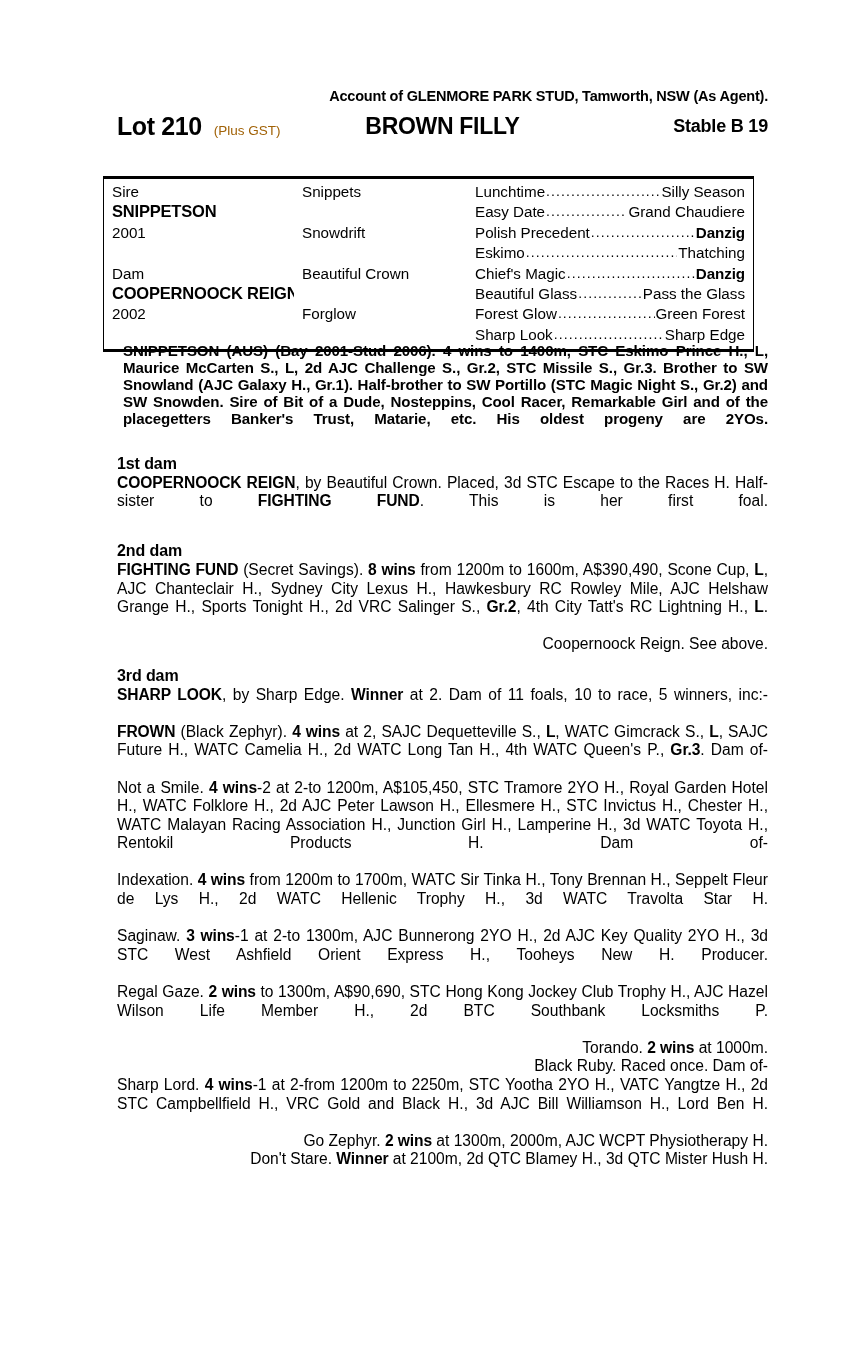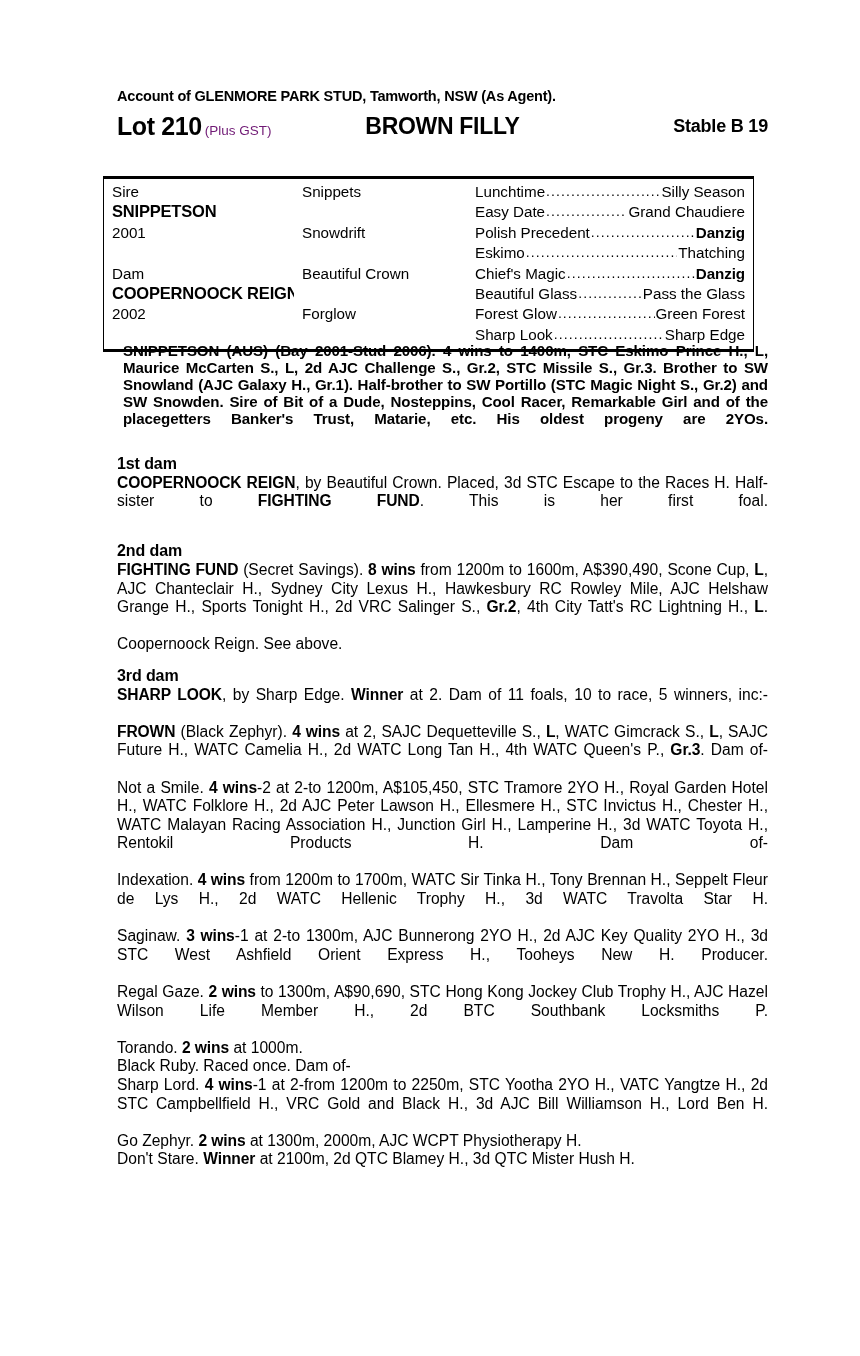--- a/index.html
+++ b/index.html
@@ -21,21 +21,21 @@
     box-sizing: border-box;
     padding: 0;
   }
 
   
   .account-line {
     position: absolute;
     top: 88px;
     left: 117px;
     width: 651px;
-    text-align: left;
+    text-align: right;
     font-weight: bold;
     font-size: 14.5px;
     letter-spacing: -0.2px;
   }
 
   .lot-row {
     position: absolute;
     top: 112px;
     left: 117px;
     width: 651px;
@@ -47,22 +47,22 @@
     top: 0;
     white-space: nowrap;
   }
   .lot-number {
     font-weight: bold;
     font-size: 25px;
     letter-spacing: -0.4px;
   }
   .lot-gst {
     font-size: 13.5px;
-    color: #701a75;
-    margin-left: 3px;
+    color: #a16207;
+    margin-left: 12px;
   }
   .lot-center {
     position: absolute;
     left: 0;
     right: 0;
     top: 1px;
     text-align: center;
     font-weight: bold;
     font-size: 23px;
     letter-spacing: -0.3px;
@@ -225,21 +225,21 @@
     margin: 0;
     text-align: justify;
     text-indent: 0;
     padding-left: 0;
   }
   .lvl0h { padding-left: 36px;  text-indent: -36px; }
   .lvl1h { padding-left: 54px;  text-indent: -36px; }
   .lvl2h { padding-left: 72px;  text-indent: -36px; }
   .lvl3h { padding-left: 90px;  text-indent: -36px; }
   p.j::after { content: ""; display: inline-block; width: 100%; }
-  p.j.noj { text-align: left; }
+  p.j.noj { text-align: right; }
   p.j.noj::after { display: none; }
 
   b.bd { font-weight: bold; letter-spacing: -0.1px; }
 </style>
 </head>
 <body>
 
 <div class="page">
 
   <div class="account-line">Account of GLENMORE PARK STUD, Tamworth, NSW (As Agent).</div>

